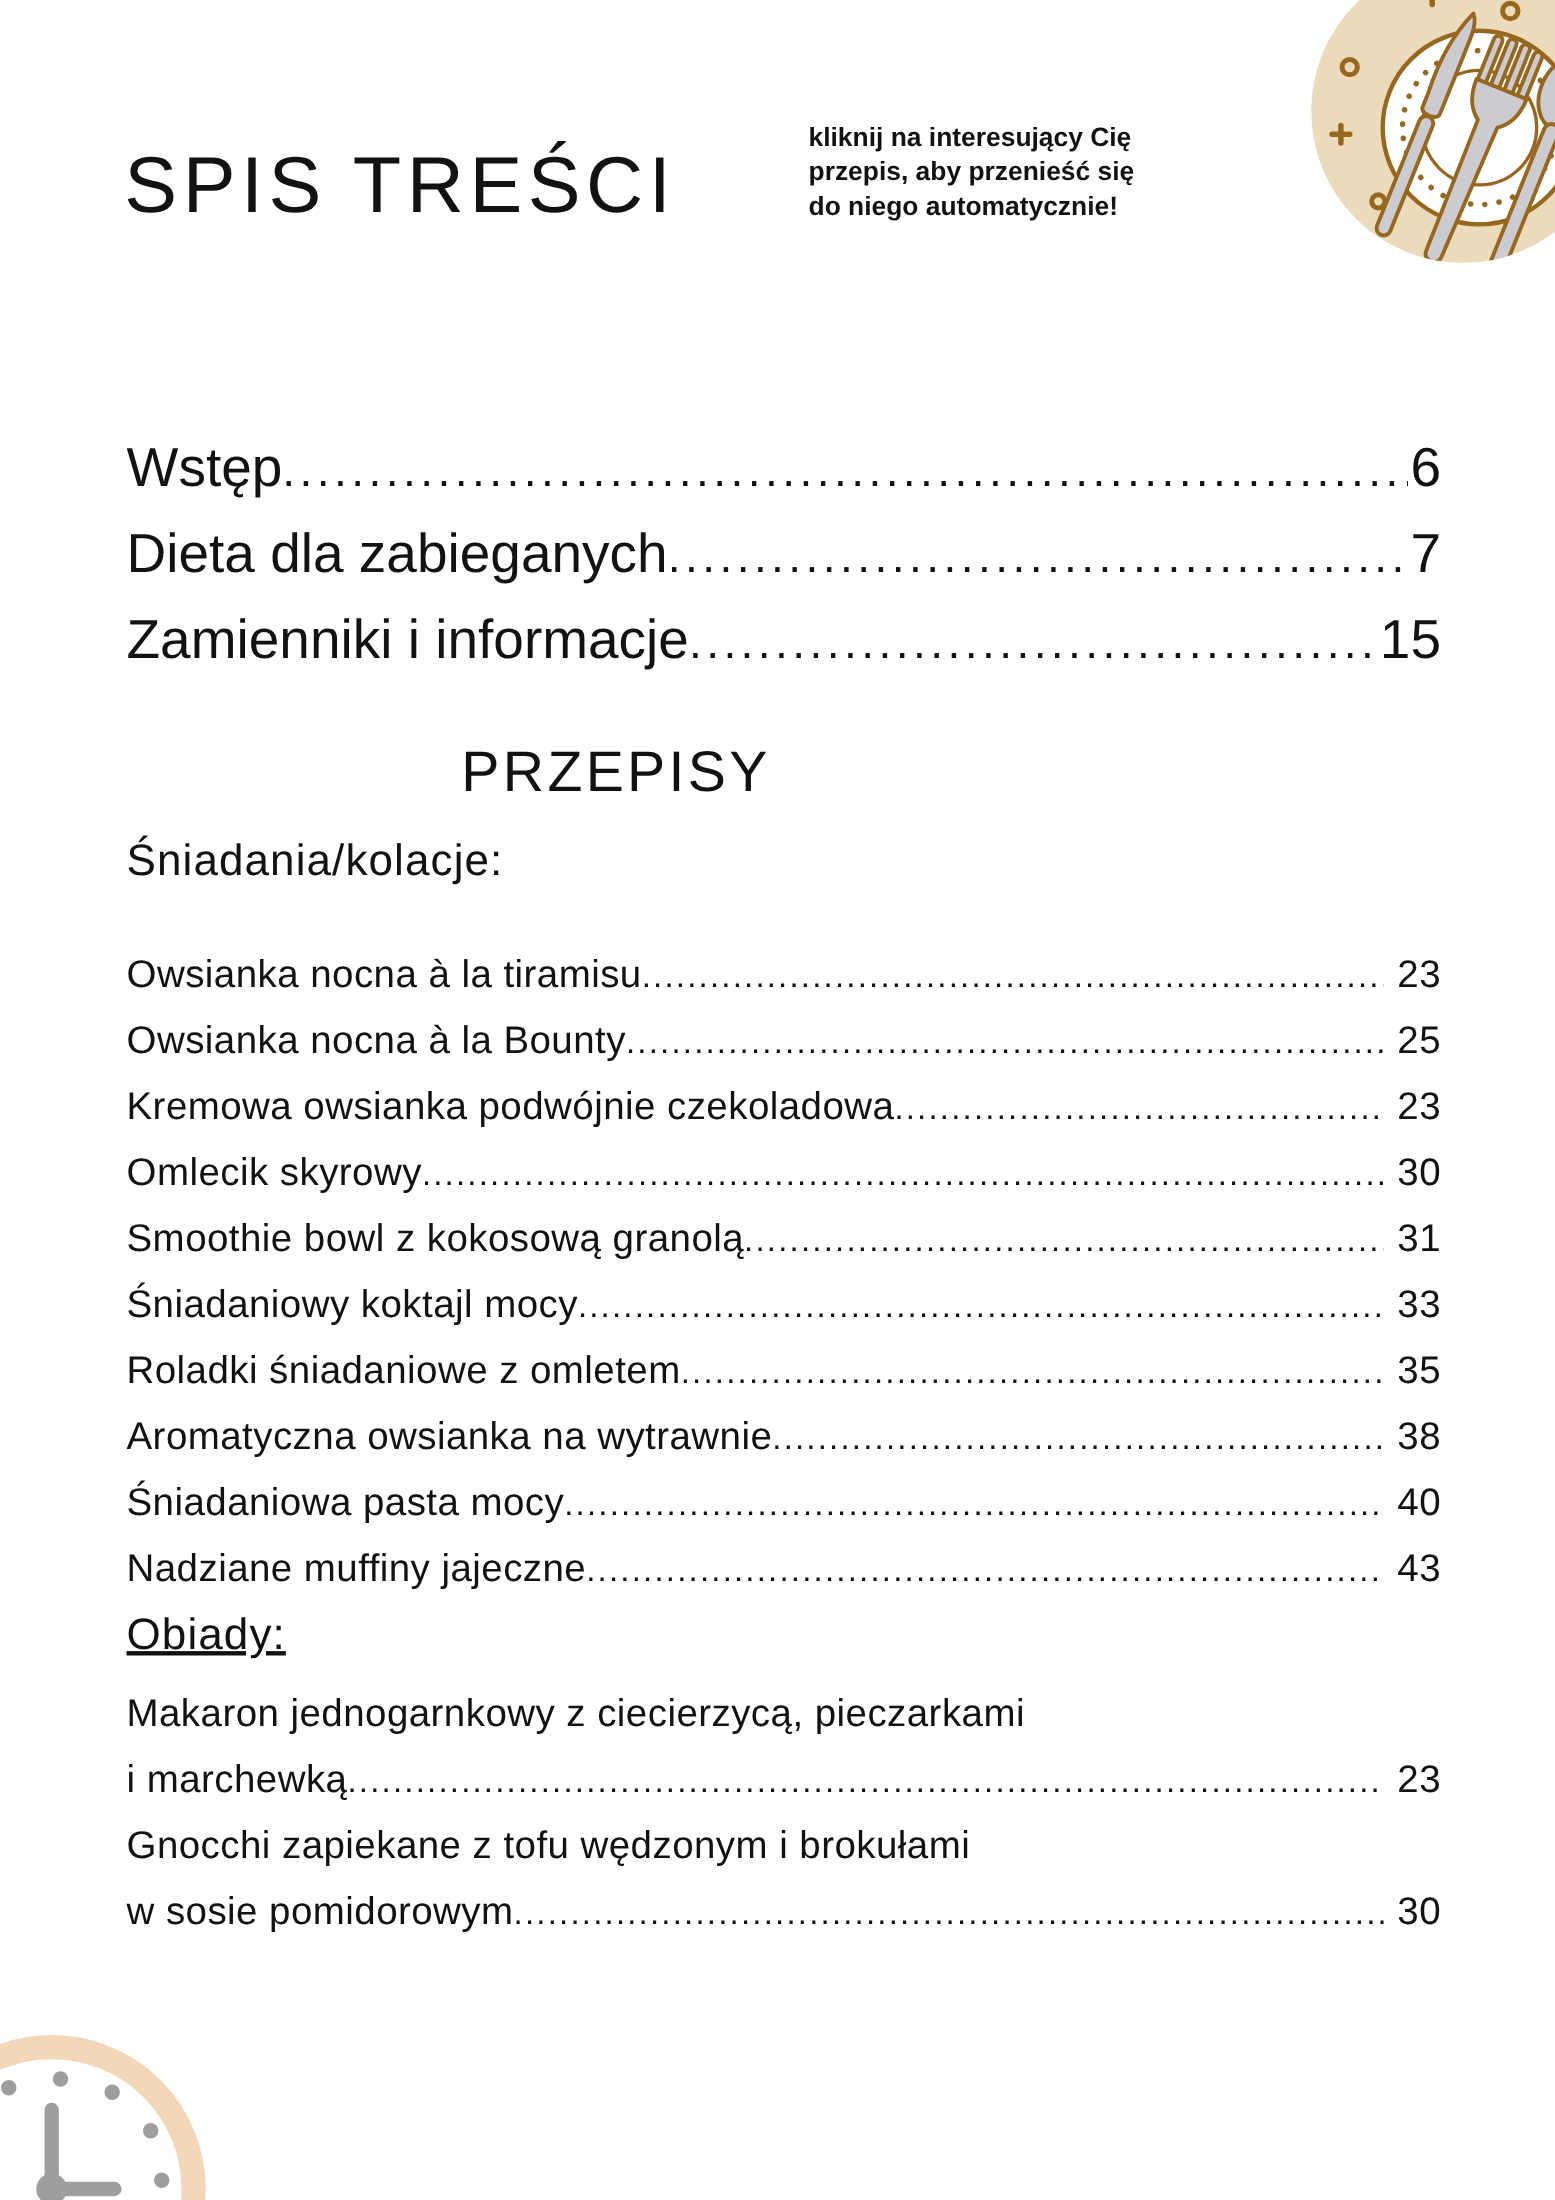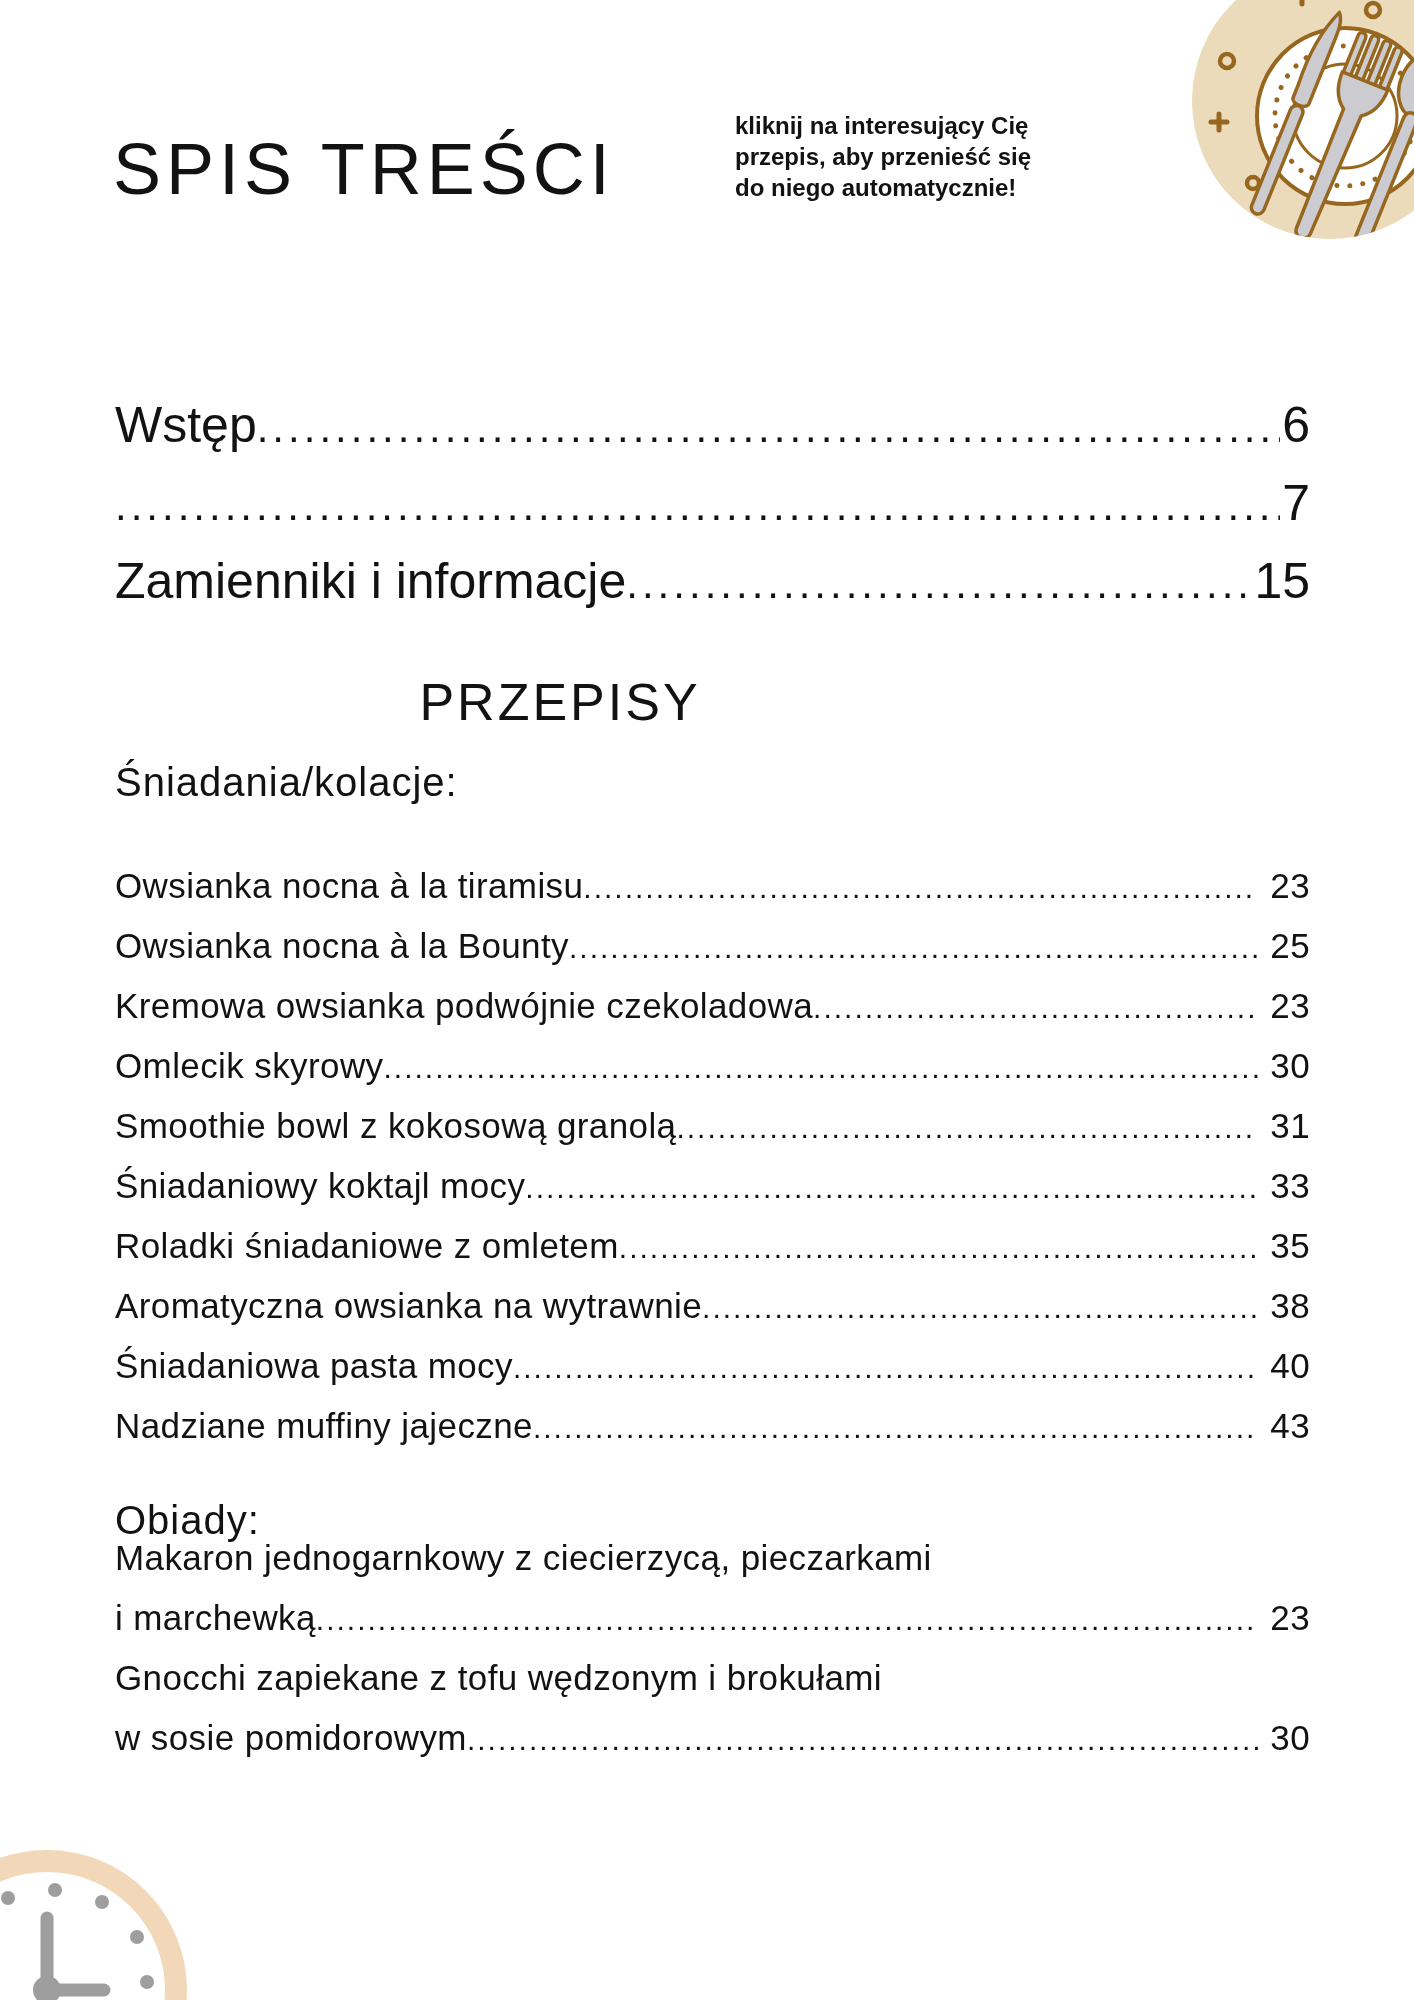--- a/index.html
+++ b/index.html
@@ -35,21 +35,21 @@
   .lbl{flex:0 0 auto;}
   .dots{flex:1 1 auto;overflow:hidden;white-space:nowrap;min-width:20px;}
   .pg{flex:0 0 auto;}
 
   .przepisy{
     position:absolute;left:115px;top:672px;width:890px;
     text-align:center;font-size:52px;letter-spacing:3px;
   }
   .sec-heading{position:absolute;font-size:40px;letter-spacing:1px;}
   .h-breakfast{left:115px;top:760px;}
-  .h-dinner{left:115px;top:1498px;}
+  .h-dinner{left:115px;top:1464px;text-decoration:underline;}
 
   .list{position:absolute;left:115px;width:1195px;}
   .list-breakfast{top:856px;}
   .list-dinner{top:1528px;}
   .list .row{display:flex;align-items:baseline;height:60px;line-height:60px;font-size:35px;letter-spacing:.4px;}
   .list .dots{font-size:30px;letter-spacing:2px;}
   .list .pg{margin-left:12px;}
   .list .row.no-leader{display:block;}
 </style>
 </head>
@@ -121,20 +121,21 @@
     <div>do niego automatycznie!</div>
   </div>
 
   <div class="toc-main">
     <div class="row">
       <span class="lbl">Wstęp</span>
         <span class="dots">............................................................................................................................................................................................................................................................................................................</span>
         <span class="pg">6</span>
     </div>
     <div class="row">
+      <span class="lbl">Dieta dla zabieganych</span>
         <span class="dots">............................................................................................................................................................................................................................................................................................................</span>
         <span class="pg">7</span>
     </div>
     <div class="row">
       <span class="lbl">Zamienniki i informacje</span>
         <span class="dots">............................................................................................................................................................................................................................................................................................................</span>
         <span class="pg">15</span>
     </div>
   </div>
 

